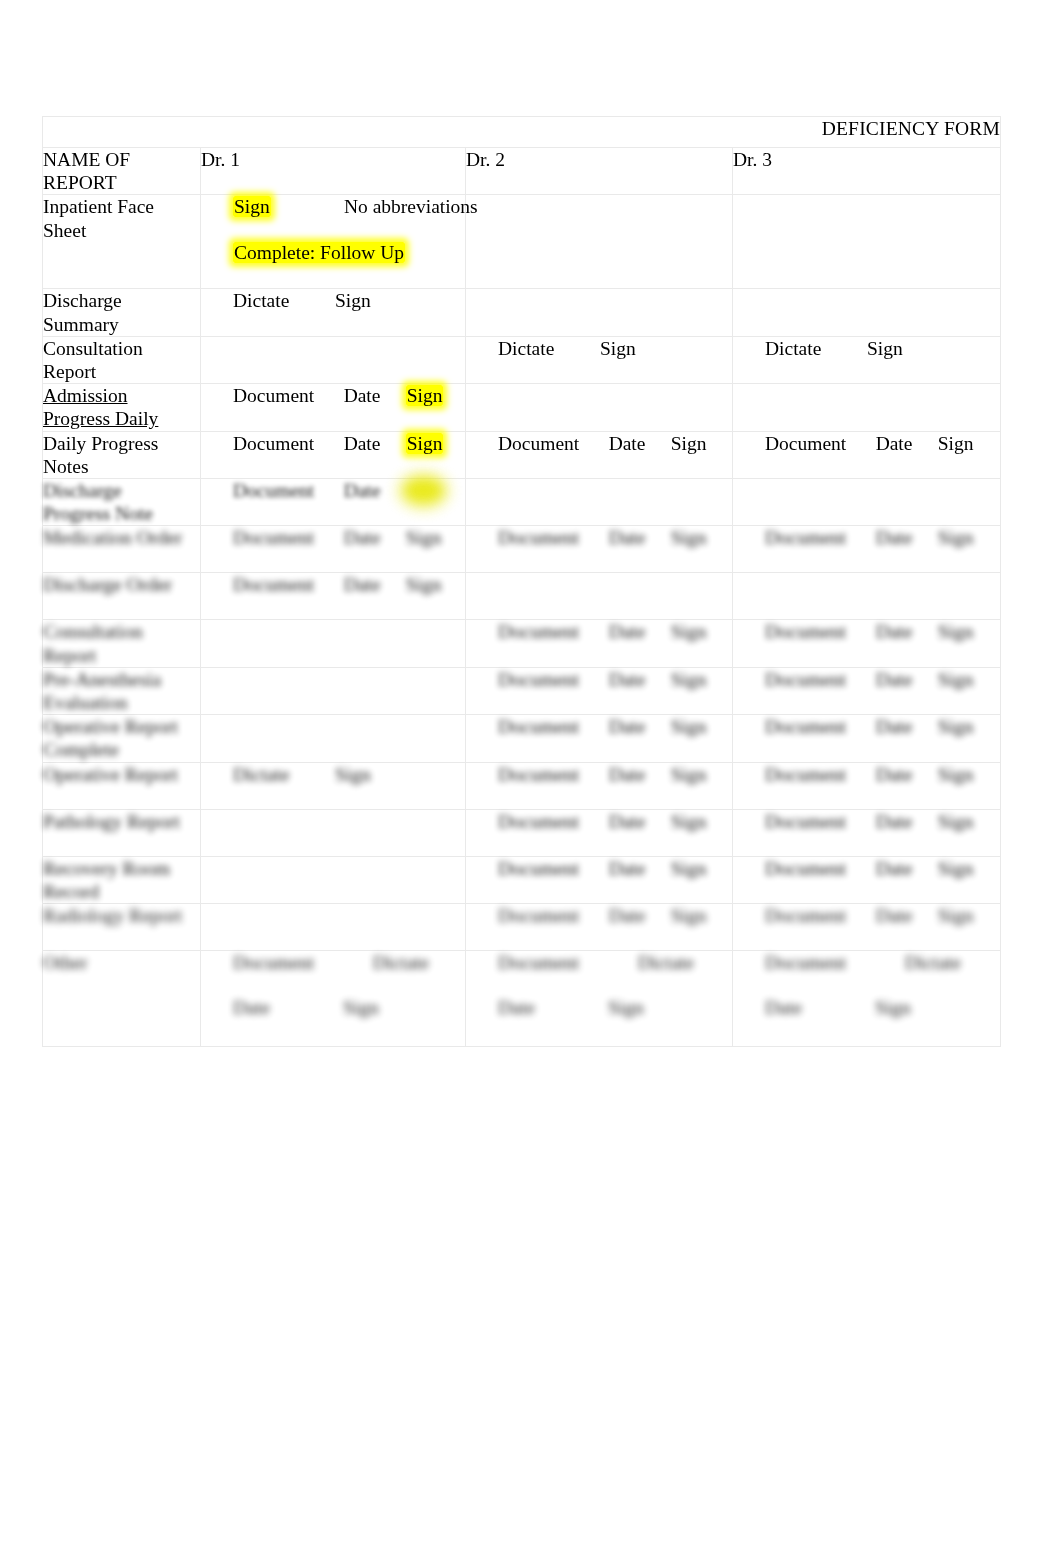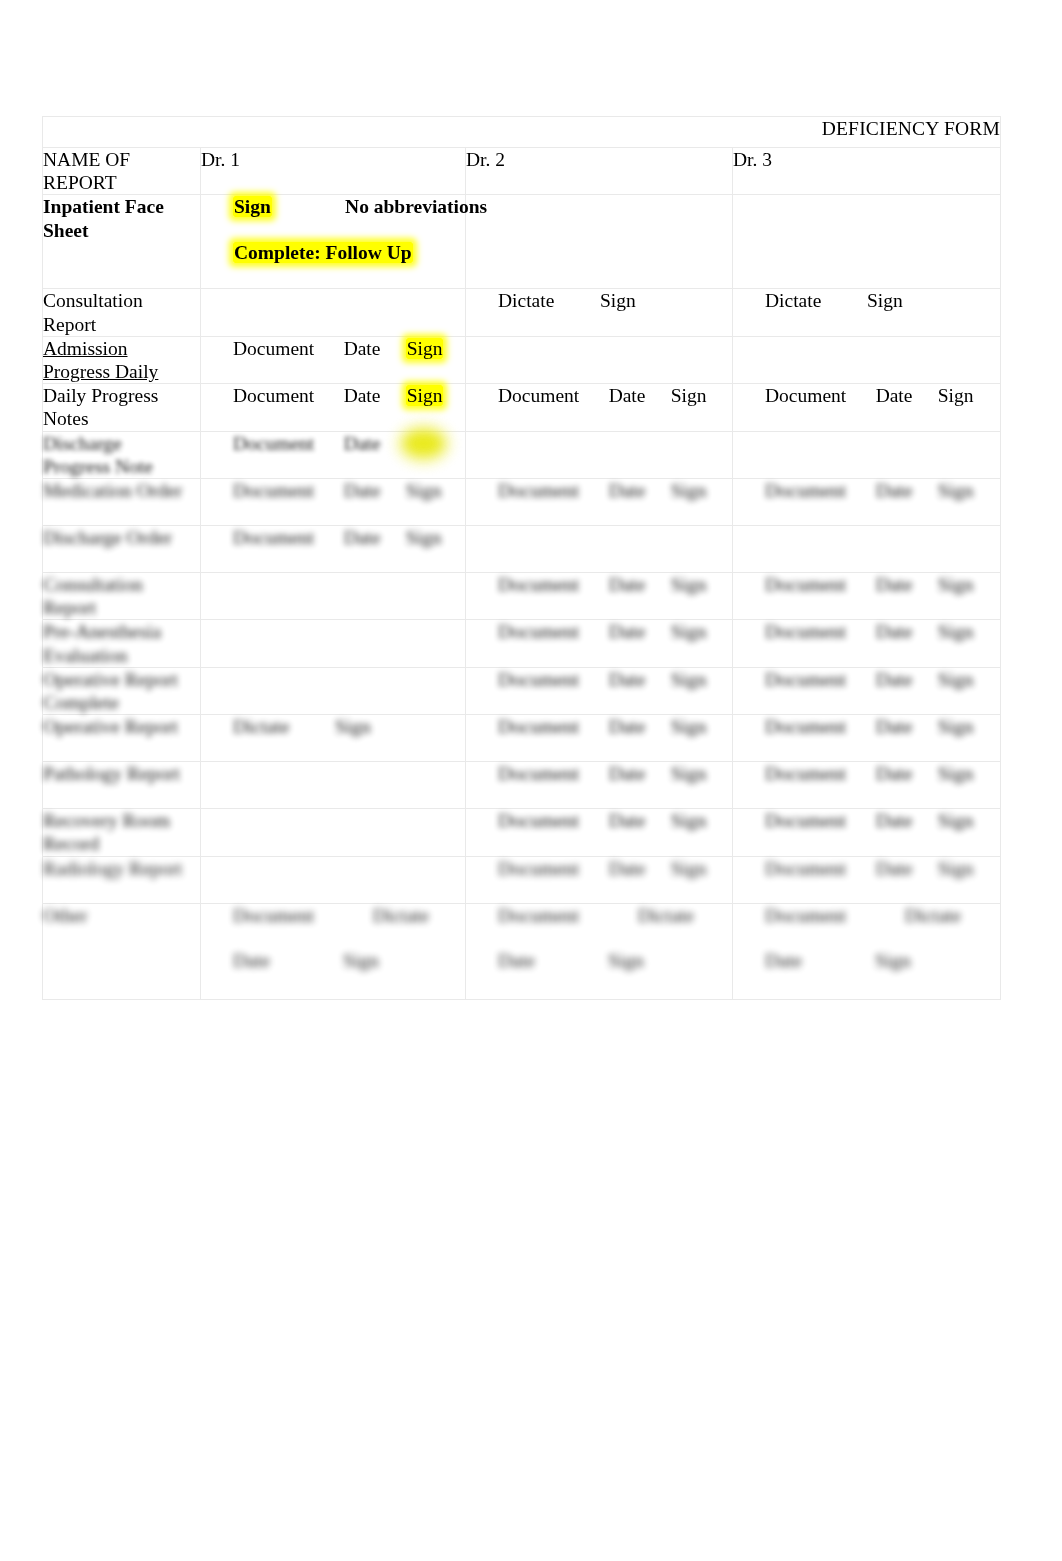--- a/index.html
+++ b/index.html
@@ -137,35 +137,46 @@
       <tr class="row-tall">
         <td class="cell-pad">
           <span class="nm">NAME OF</span>
           <span class="nm">REPORT</span>
         </td>
         <td class="cell-pad-col">Dr. 1</td>
         <td class="cell-pad-col">Dr. 2</td>
         <td class="cell-pad-col">Dr. 3</td>
       </tr>
 
-    <tr style="height: 94px; font-weight: bold;">
+    <tr style="height: 94px;">
           <td class="cell-pad">
             <span class="nm">Inpatient Face</span>
             <span class="nm">Sheet</span>
           </td>
           <td class="cell-pad-col">
             <div class="tokens"><span class="tok" style="margin-left: 0px;"><span class="hl">Sign</span></span><span class="tok" style="margin-left: 73.2px;">No abbreviations</span></div>
             <div style="height: 22px;"></div>
             <div class="tokens"><span class="tok" style="margin-left: 0px;"><span class="hl">Complete: Follow Up</span></span></div>
           </td>
           <td class="cell-pad-col"></td>
           <td class="cell-pad-col"></td>
         </tr>
         <tr style="height: 47px;">
           <td class="cell-pad">
+            <span class="nm">Discharge</span>
+            <span class="nm">Summary</span>
+          </td>
+          <td class="cell-pad-col">
+            <div class="tokens"><span class="tok" style="margin-left: 0px;">Dictate</span><span class="tok" style="margin-left: 45.6px;">Sign</span></div>
+          </td>
+          <td class="cell-pad-col"></td>
+          <td class="cell-pad-col"></td>
+        </tr>
+        <tr style="height: 47px;">
+          <td class="cell-pad">
             <span class="nm">Consultation</span>
             <span class="nm">Report</span>
           </td>
           <td class="cell-pad-col"></td>
           <td class="cell-pad-col">
             <div class="tokens"><span class="tok" style="margin-left: 0px;">Dictate</span><span class="tok" style="margin-left: 45.6px;">Sign</span></div>
           </td>
           <td class="cell-pad-col">
             <div class="tokens"><span class="tok" style="margin-left: 0px;">Dictate</span><span class="tok" style="margin-left: 45.6px;">Sign</span></div>
           </td>

